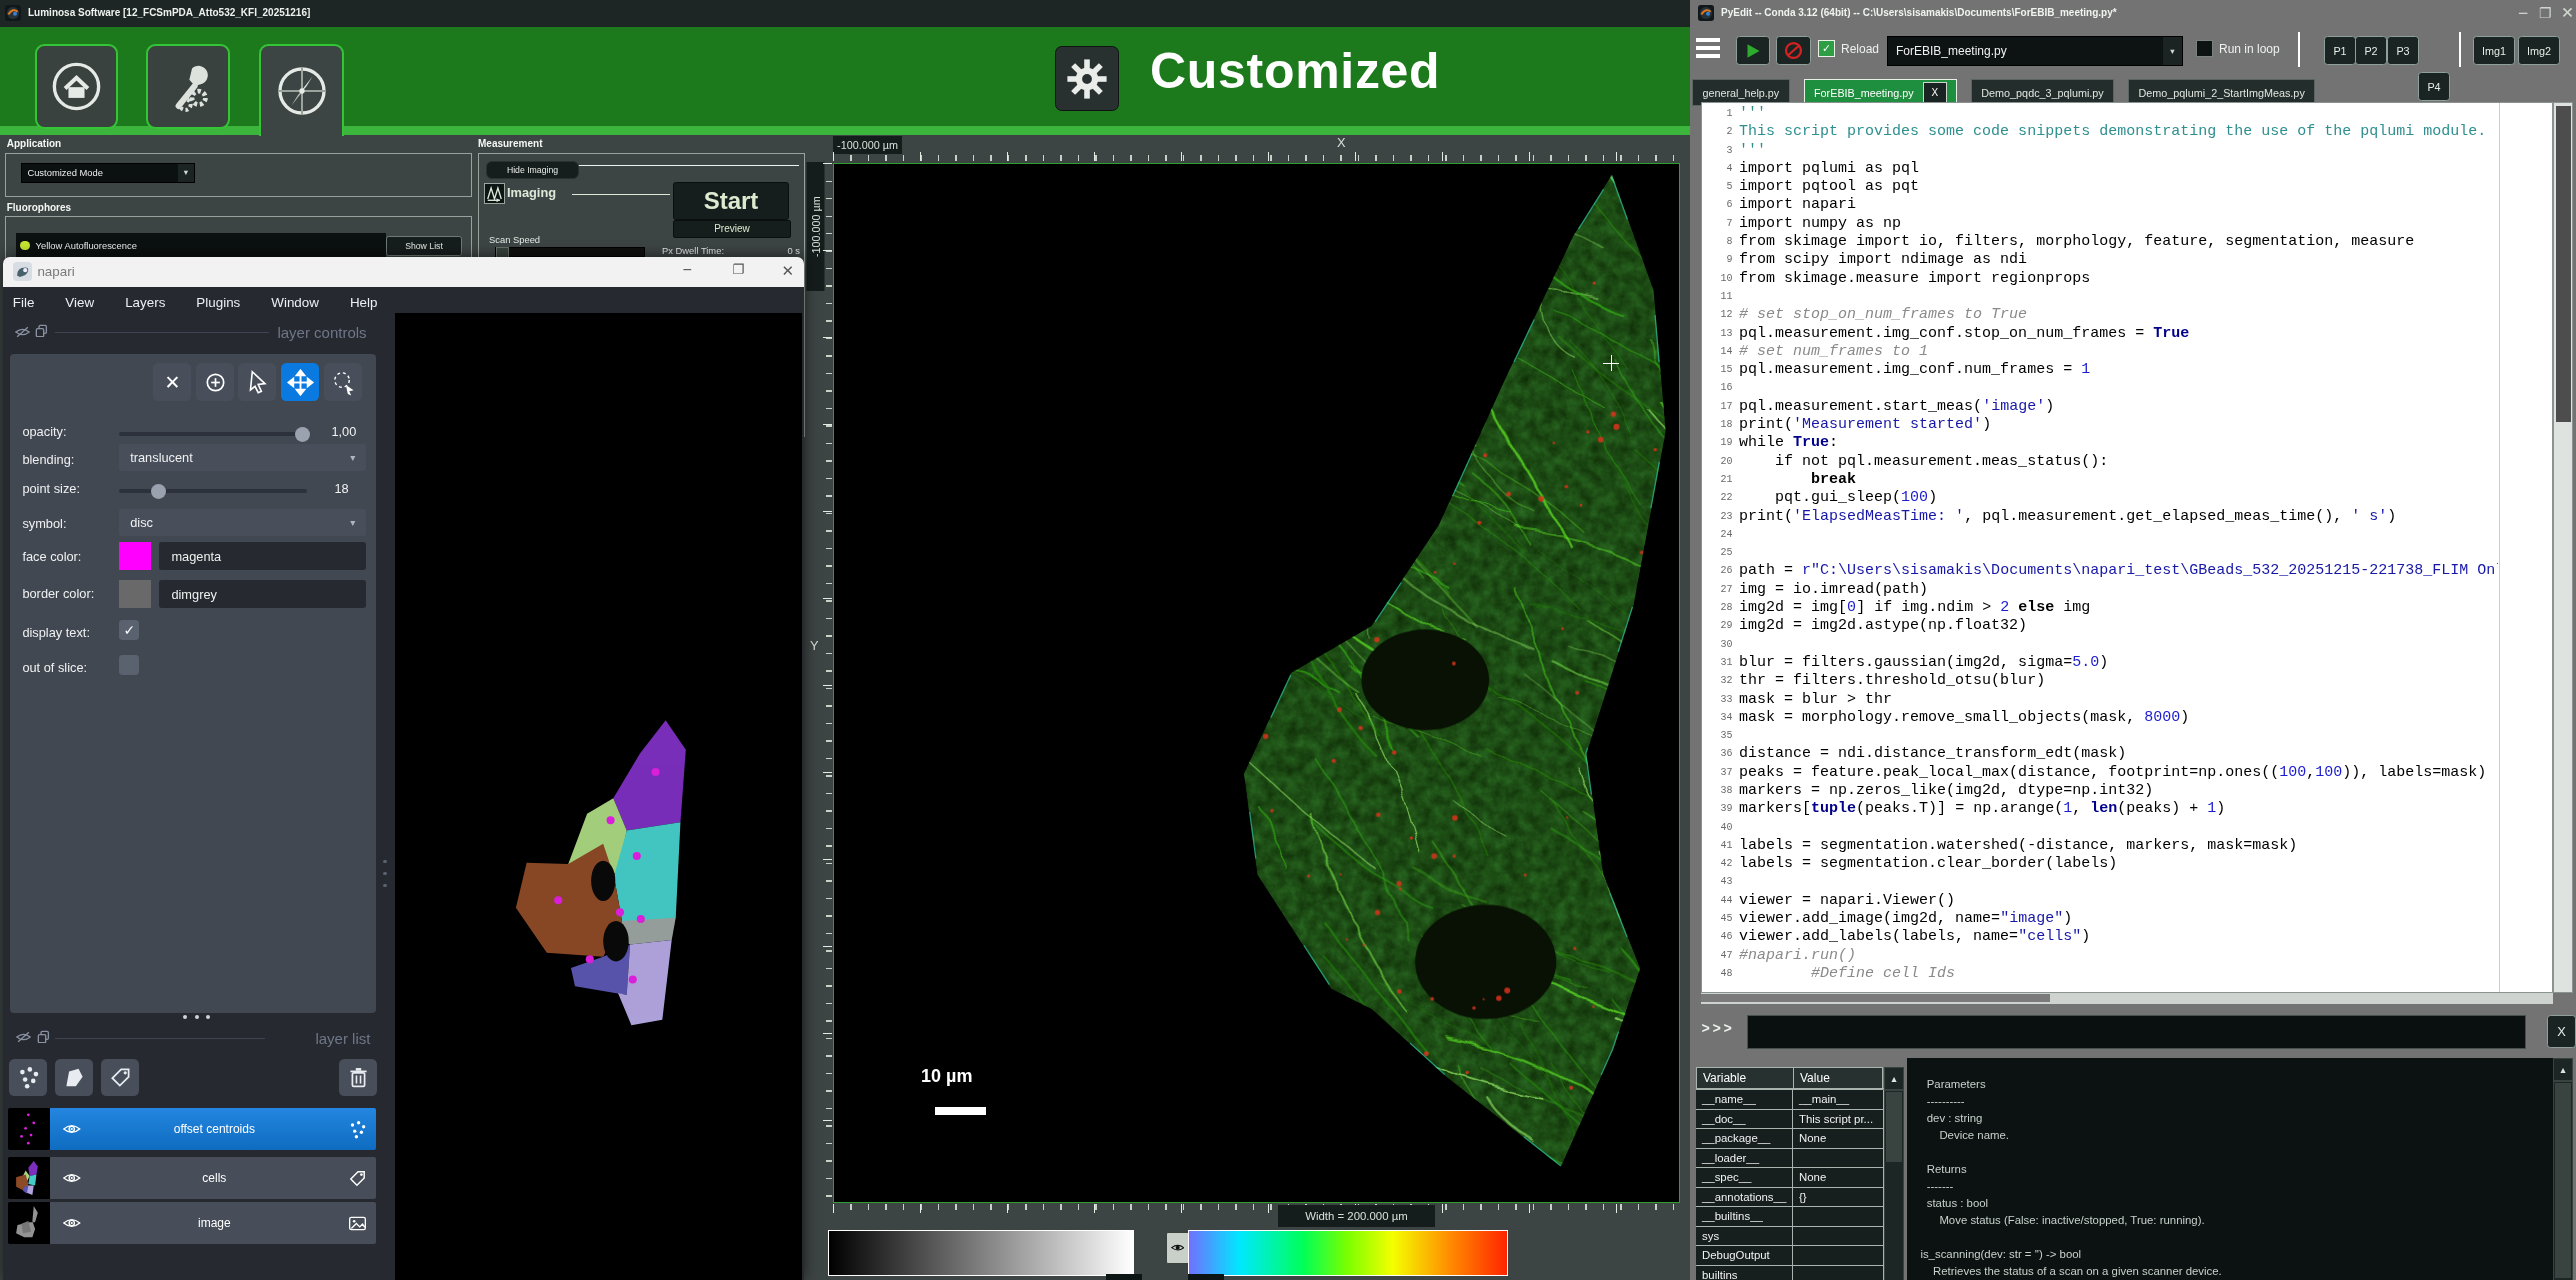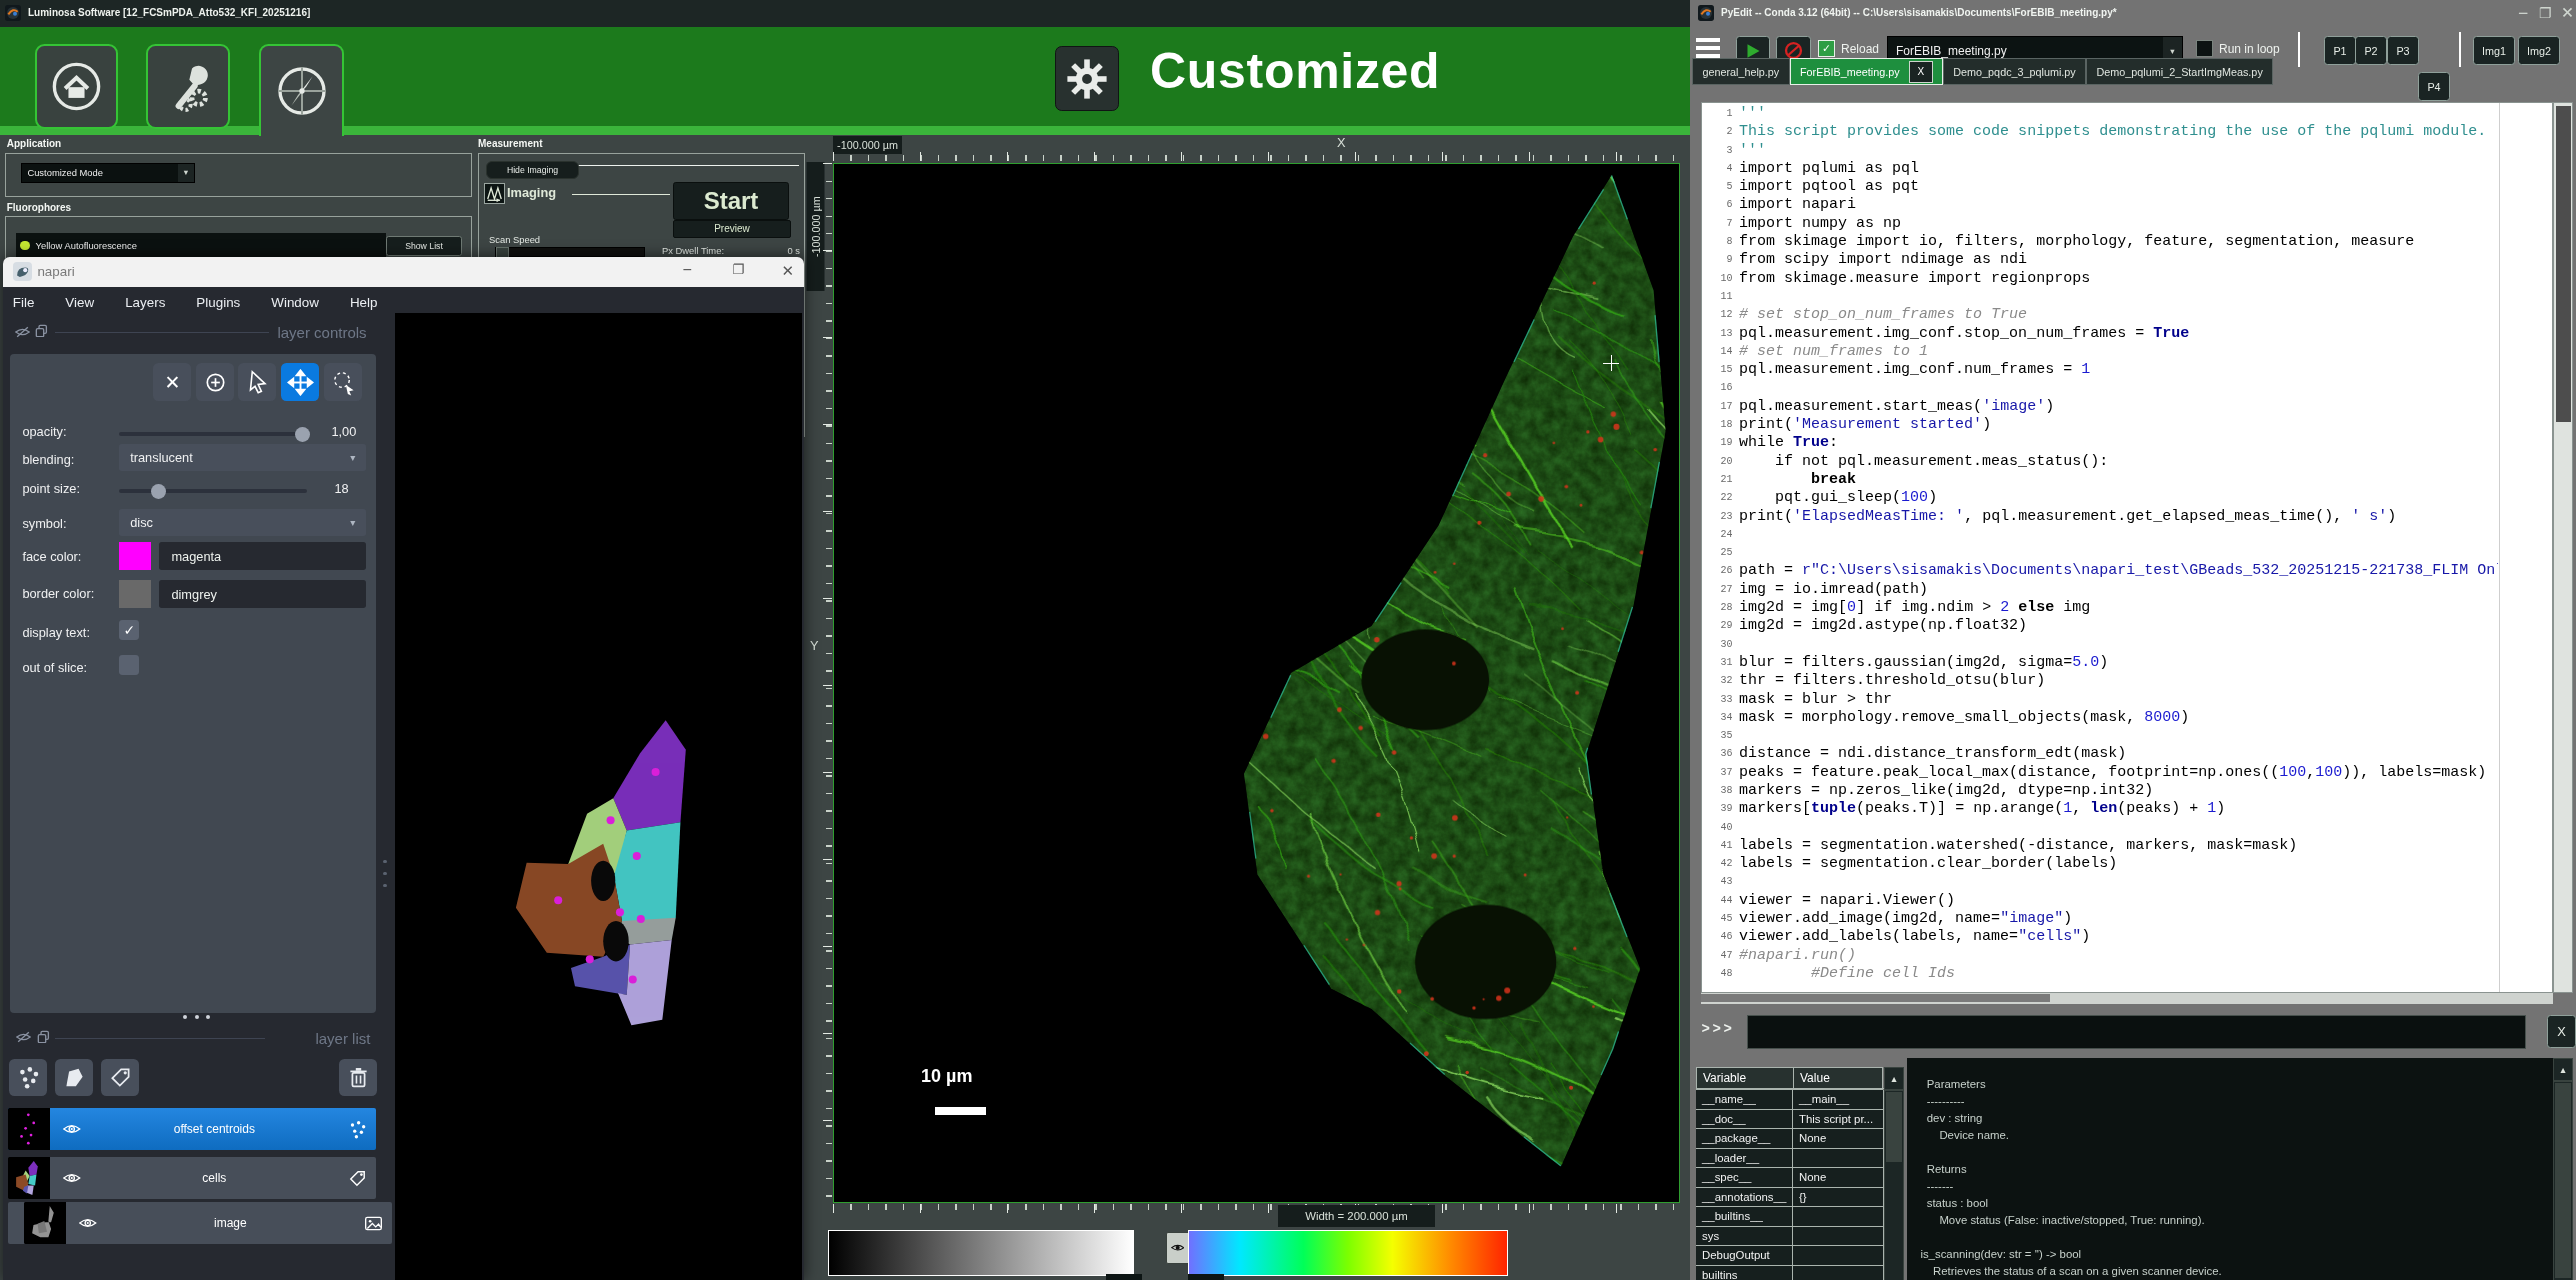--- a/index.html
+++ b/index.html
@@ -717,21 +717,21 @@
             </svg>
           </span>
           <span class="nm">cells</span>
           <span style="margin-right:9.4px;">
             <svg width="19" height="19" viewBox="0 0 34 34">
               <path d="M5 18 L18 5 H29 V16 L16 29 Z" fill="none" stroke="#fff" stroke-width="2.6"></path>
               <circle cx="24" cy="10" r="2.4" fill="#fff"></circle>
             </svg>
           </span>
         </div>
-        <div class="lrow" style="top: 945px; padding-left: 16px;">
+        <div class="lrow" style="top: 945px;">
           <div class="thumb">
             <svg width="42" height="42" viewBox="0 0 62 62">
               <rect width="62" height="62" fill="#000"></rect>
               <path d="M38,6 L44,16 40,30 32,30 14,34 12,46 24,52 36,52 40,40 36,28 Z" fill="#b8b8b8" opacity="0.8"></path>
               <path d="M20,32 30,28 34,44 22,46Z" fill="#777"></path>
             </svg>
           </div>
           <span style="margin-left:13.4px;">
             <svg width="17.5" height="12" viewBox="0 0 26 18">
               <path d="M1 9 Q13 -1 25 9 Q13 19 1 9Z" fill="none" stroke="#fff" stroke-width="2"></path>
@@ -799,21 +799,21 @@
         <div class="pe-btn abs" style="left: 665px; top: 36px; width: 30px; height: 27px;">P2</div>
         <div class="pe-btn abs" style="left: 697px; top: 36px; width: 30px; height: 27px;">P3</div>
         <div class="pe-btn abs" style="left: 728px; top: 36px; width: 30px; height: 27px; margin-top: 36px;">P4</div>
       </div>
     <div class="abs" style="left:769px;top:32px;width:2px;height:35px;background:#fff;"></div>
     <div id="imgbtns">
         <div class="pe-btn abs" style="left: 783px; top: 36px; width: 40px; height: 27px;">Img1</div>
         <div class="pe-btn abs" style="left: 828px; top: 36px; width: 40px; height: 27px;">Img2</div>
       </div>
 
-    <div class="abs" id="pe-tabs" style="left:2px;top:58px;display:flex;">
+    <div class="abs" id="pe-tabs" style="left:2px;top:79px;display:flex;gap:14px;">
         <div class="pe-tab">
           <span>general_help.py</span>
         </div>
         <div class="pe-tab active">
           <span>ForEBIB_meeting.py</span>
           <span class="x">X</span>
         </div>
         <div class="pe-tab">
           <span>Demo_pqdc_3_pqlumi.py</span>
         </div>

